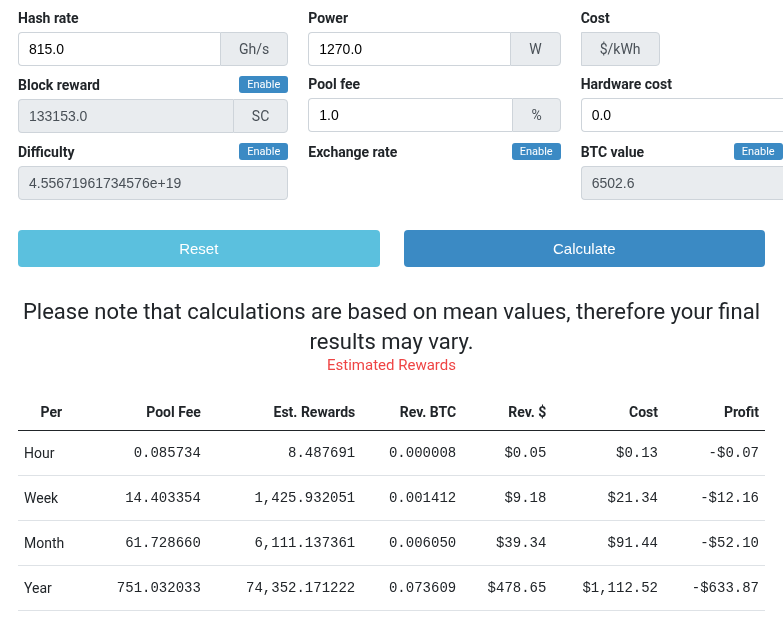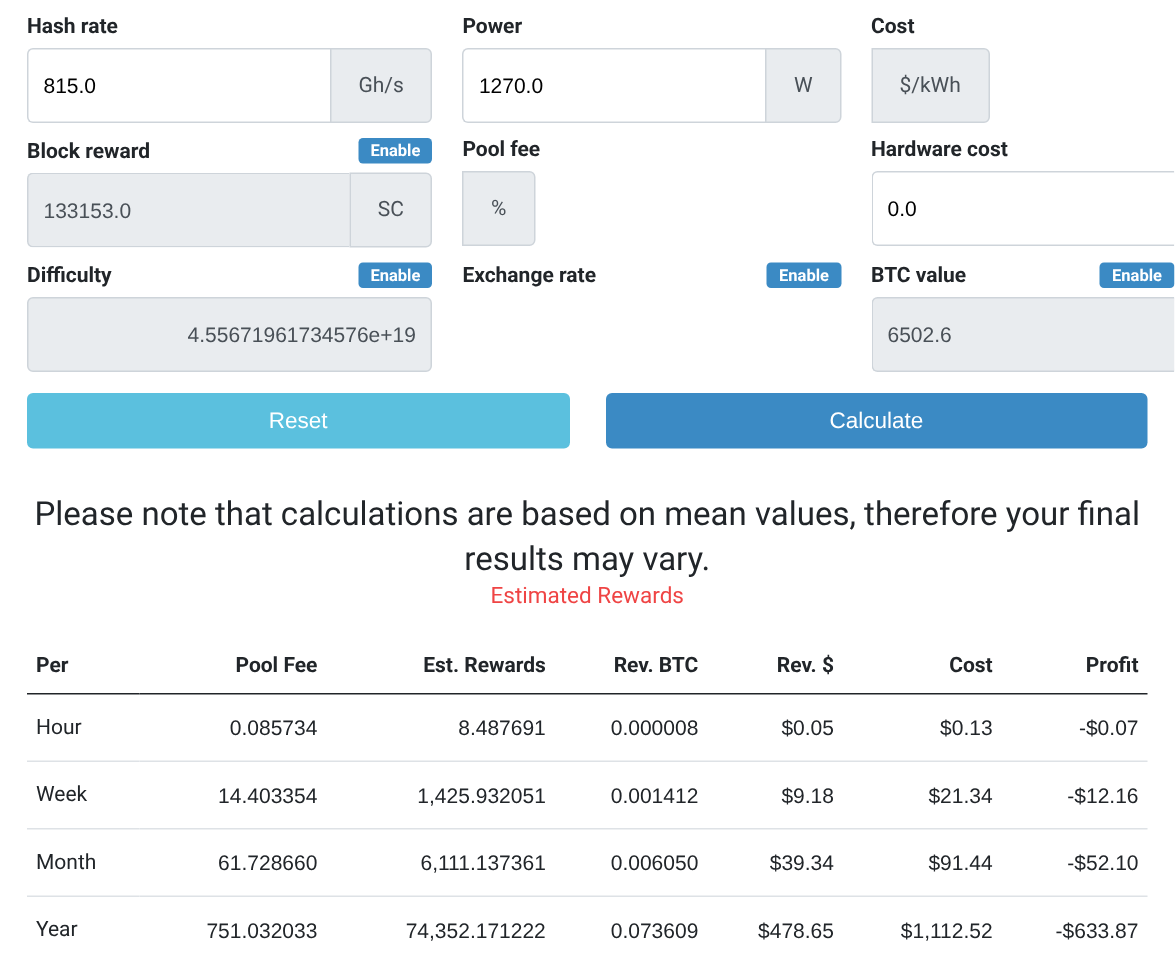--- a/index.html
+++ b/index.html
@@ -1,36 +1,36 @@
 <!DOCTYPE html>
 <html><head>
 <meta charset="utf-8">
 <style>
 *{box-sizing:border-box;margin:0;padding:0}
 body{font-family:-apple-system,BlinkMacSystemFont,"Segoe UI",Roboto,Arial,sans-serif;font-size:14px;color:#212529;padding:10px 18px;width:783px}
-.form-grid{display:grid;grid-template-columns:1fr 1fr 1fr;gap:10px 20px;margin-bottom:14px}
+.form-grid{display:grid;grid-template-columns:1fr 1fr 1fr;gap:10px 20px;margin-bottom:30px}
 .field{}
 .field-label-row{display:flex;justify-content:space-between;align-items:center;margin-bottom:6px}
 .field-label{font-weight:700;font-size:14px;color:#212529}
-.enable-badge{background:#3b8ac4;color:#fff;font-size:11px;font-weight:700;padding:2px 8px;border-radius:3px;cursor:pointer}
-.input-group{display:flex;height:50px}
+.enable-badge{background:#3b8ac4;color:#fff;font-size:11px;font-weight:400;padding:2px 8px;border-radius:3px;cursor:pointer}
+.input-group{display:flex;height:34px}
 .input-group input{flex:1;border:1px solid #ced4da;border-right:none;border-radius:4px 0 0 4px;padding:6px 10px;font-size:14px;background:#fff;min-width:0}
 .input-group input:disabled{background:#e9ecef;color:#495057}
 .input-addon{background:#e9ecef;border:1px solid #ced4da;border-radius:0 4px 4px 0;padding:6px 18px;color:#495057;font-size:14px;display:flex;align-items:center;min-width:40px;justify-content:center}
 .btn-row{display:flex;gap:24px;margin-bottom:30px}
 .btn{flex:1;border:none;color:#fff;font-size:15px;padding:10px;border-radius:4px;cursor:pointer}
 .btn-reset{background:#5bc0de}
 .btn-calc{background:#3b8ac4}
 .note{text-align:center;font-size:22px;color:#212529;line-height:1.35;}
 .table-caption{text-align:center;color:#ef4444;font-size:15px;margin-bottom:20px}
 table{width:100%;border-collapse:collapse}
-th{text-align:left;font-weight:700;font-size:14px;padding:10px 6px;border-bottom:1px solid #212529}
+th{text-align:center;font-weight:700;font-size:14px;padding:10px 6px;border-bottom:1px solid #212529}
 th.r{text-align:right}
 td{padding:14px 6px;font-size:14px;border-bottom:1px solid #dee2e6}
-td.mono{font-family:Liberation Sans, sans-serif}
+td.mono{font-family:Liberation Mono, monospace}
 td.r{text-align:right}
 tbody tr.hl{background:#e0e0e0}
 </style>
 </head>
 <body>
 
 <div class="form-grid">
 
   <div class="field">
     <div class="field-label-row">
@@ -67,39 +67,40 @@
     <div class="input-group">
         <input disabled="" value="133153.0" style="">
         <span class="input-addon">SC</span>
       </div>
   </div>
   <div class="field">
     <div class="field-label-row">
         <span class="field-label">Pool fee</span>
       </div>
     <div class="input-group">
+        <input value="1.0" style="">
         <span class="input-addon">%</span>
       </div>
   </div>
   <div class="field">
     <div class="field-label-row">
         <span class="field-label">Hardware cost</span>
       </div>
     <div class="input-group">
         <input value="0.0" style="">
       </div>
   </div>
 
   <div class="field">
     <div class="field-label-row">
         <span class="field-label">Difficulty</span>
         <span class="enable-badge">Enable</span>
       </div>
     <div class="input-group">
-        <input disabled="" style="border-radius: 4px; border-right: 1px solid rgb(206, 212, 218); text-align: right;" value="4.55671961734576e+19">
+        <input disabled="" style="border-radius: 4px; border-right: 1px solid rgb(206, 212, 218);" value="4.55671961734576e+19">
       </div>
   </div>
   <div class="field">
     <div class="field-label-row">
         <span class="field-label">Exchange rate</span>
         <span class="enable-badge">Enable</span>
       </div>
   </div>
   <div class="field">
     <div class="field-label-row">

